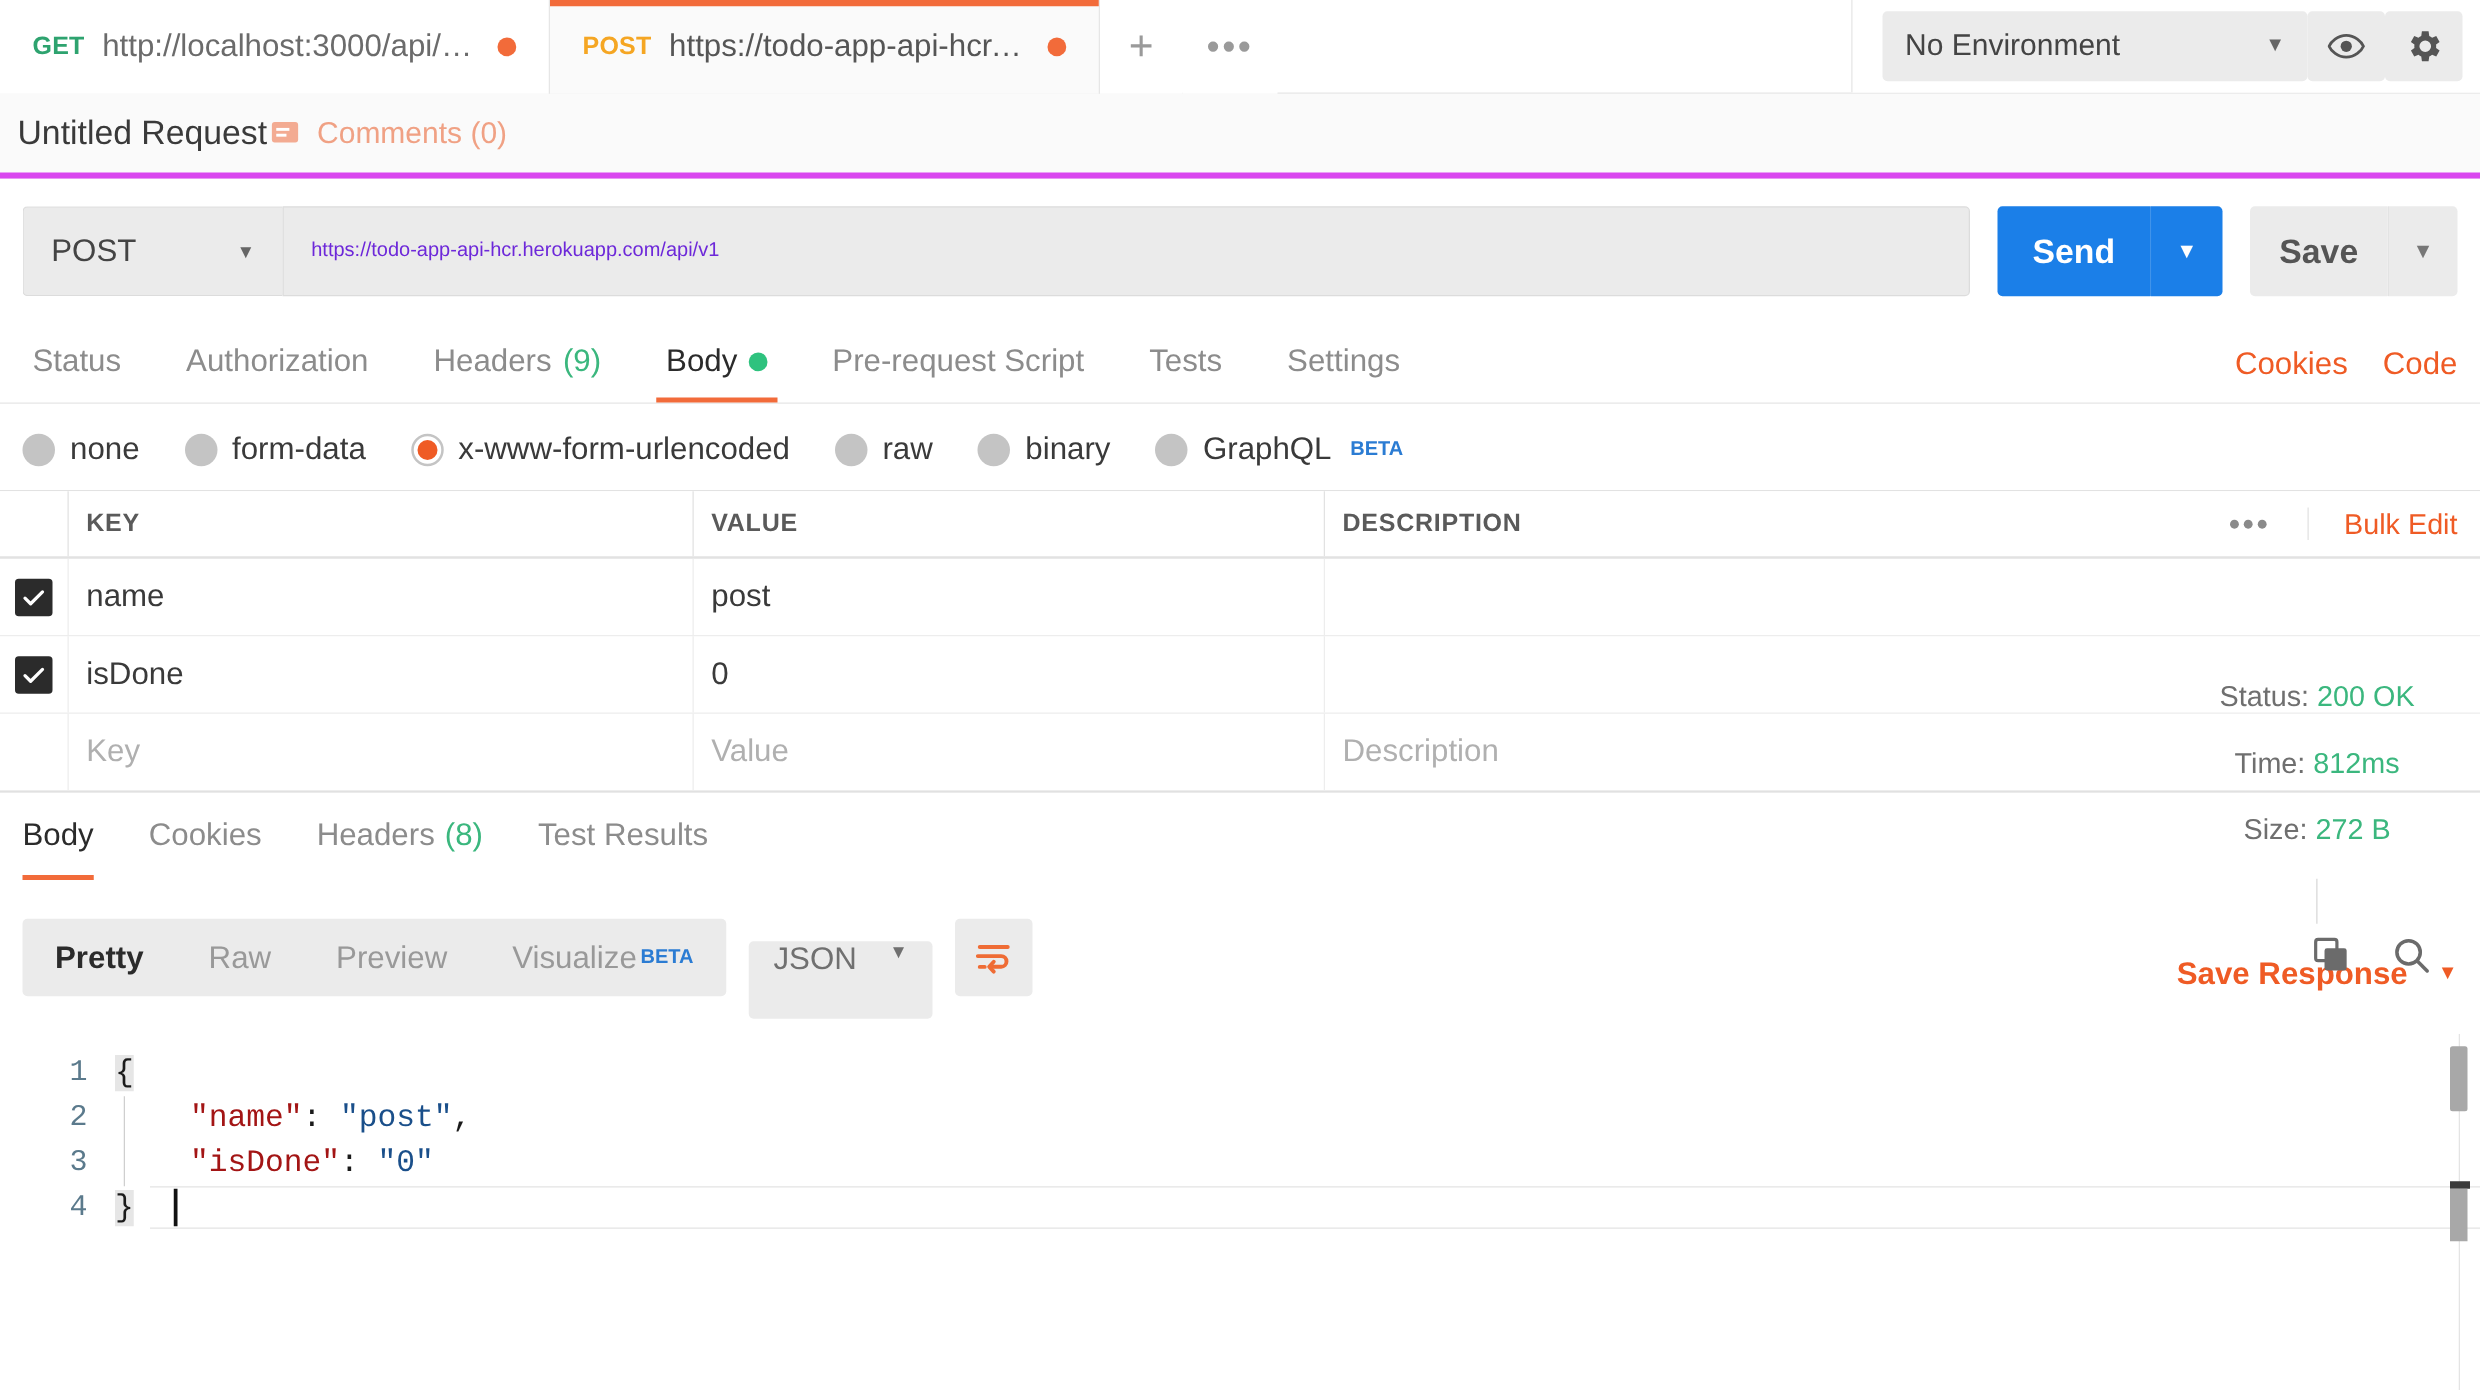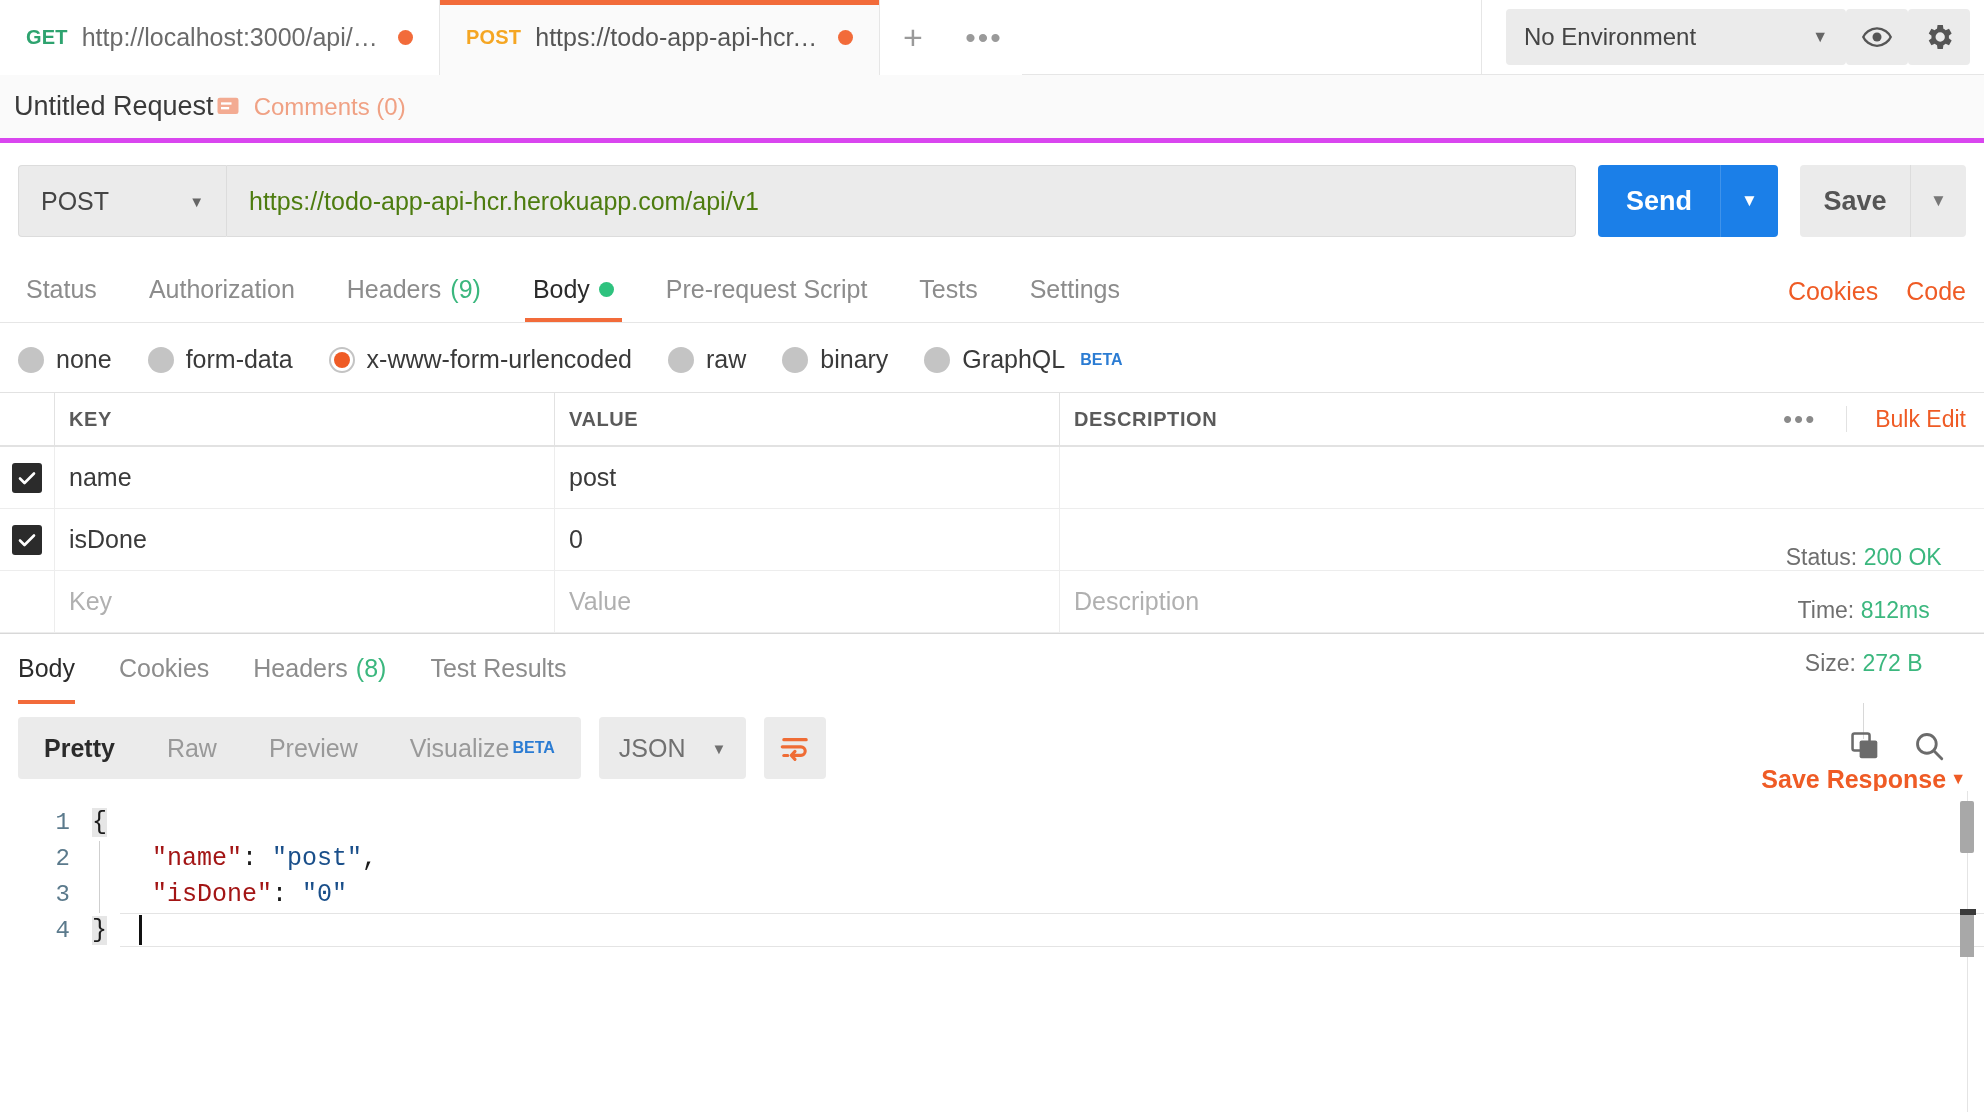--- a/index.html
+++ b/index.html
@@ -83,21 +83,21 @@
     width: 208px; height: 72px; background: #ebebeb;
     border: 1px solid #dcdcdc; border-right: none;
     border-radius: 4px 0 0 4px;
     display: flex; align-items: center; justify-content: space-between;
     padding: 0 22px; font-size: 25px; color: #444; cursor: pointer;
   }
   .method-box .caret { font-size: 15px; color: #666; }
   .url-box {
     flex: 1; height: 72px; background: #ebebeb; border: 1px solid #dcdcdc;
     border-radius: 0 4px 4px 0; display: flex; align-items: center;
-    padding: 0 22px; font-size: 25px; color: #4d7c0f; cursor: text;
+    padding: 0 22px; font-size: 16px; color: #6d28d9; cursor: text;
   }
   .send-group { display: flex; margin-left: 22px; }
   .send-btn {
     width: 122px; height: 72px; background: #1b7fe8; color: #fff;
     display: flex; align-items: center; justify-content: center;
     font-size: 27px; font-weight: bold; border-radius: 4px 0 0 4px; cursor: pointer;
   }
   .send-caret {
     width: 58px; height: 72px; background: #1b7fe8; color: #fff;
     display: flex; align-items: center; justify-content: center;
@@ -196,40 +196,40 @@
   .rsub:first-child { padding-left: 0; }
   .rsub.active { color: #2b2b2b; }
   .rsub.active::after {
     content: ""; position: absolute; left: 0; right: 22px; bottom: 0; height: 4px; background: #f26b3a;
   }
   .respbar-right { display: flex; align-items: center; gap: 26px; flex-direction: column; }
   .meta { font-size: 23px; color: #6f6f6f; }
   .meta b { font-weight: normal; color: #3bb77e; }
   .vdiv { width: 1px; height: 36px; background: #d8d8d8; }
   .save-resp { font-size: 25px; color: #ef5b25; font-weight: bold; cursor: pointer;
-               display: flex; align-items: center; gap: 4px; }
+               display: flex; align-items: center; gap: 24px; }
   .save-resp .caret { font-size: 16px; }
 
   .viewbar {
     display: flex; align-items: center; justify-content: space-between;
     padding: 14px 18px 12px 18px; flex: none;
   }
   .viewbar-left { display: flex; align-items: center; gap: 18px; }
   .segment {
     display: flex; align-items: center; background: #ebebeb; border-radius: 4px; height: 62px;
   }
   .seg {
     padding: 0 26px; font-size: 25px; color: #999; display: flex; align-items: center;
     height: 62px; cursor: pointer;
   }
   .seg.active { color: #2b2b2b; font-weight: bold; }
   .json-select {
-    height: 62px; background: #ebebeb; border-radius: 4px; display: flex; align-items: center;
+    height: 62px; background: #ebebeb; border-radius: 4px; display: flex; 
     justify-content: space-between; padding: 0 20px; min-width: 120px; gap: 26px;
-    font-size: 25px; color: #707070; cursor: pointer;
+    font-size: 25px; color: #707070; cursor: pointer; margin-top: 36px;
   }
   .json-select .caret { font-size: 15px; color: #707070; }
   .wrap-btn {
     width: 62px; height: 62px; background: #ebebeb; border-radius: 4px;
     display: flex; align-items: center; justify-content: center; cursor: pointer;
   }
   .viewbar-right { display: flex; align-items: center; gap: 30px; padding-right: 20px; }
 
   
   .codewrap { position: relative; flex: 1; background: #fff; overflow: hidden; }

